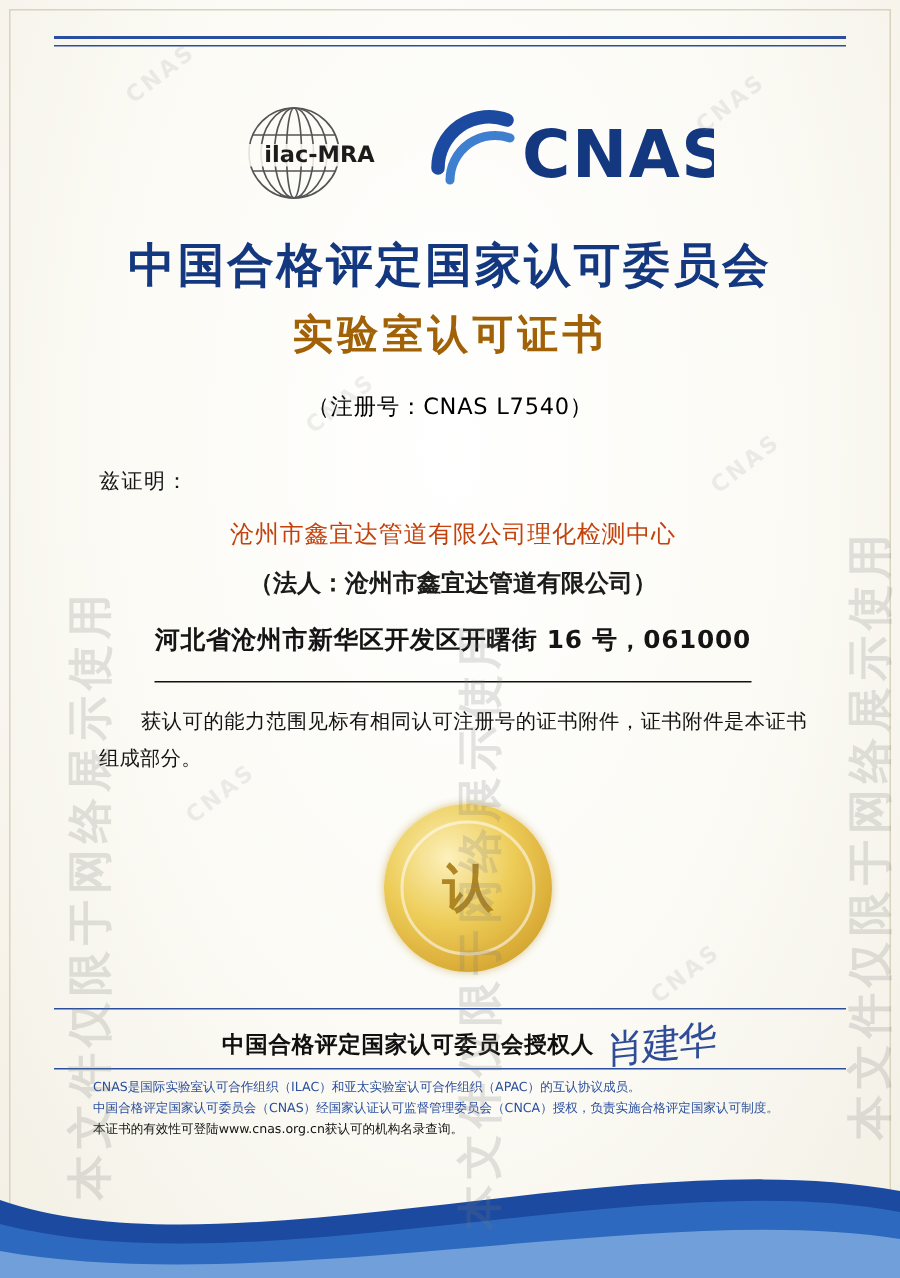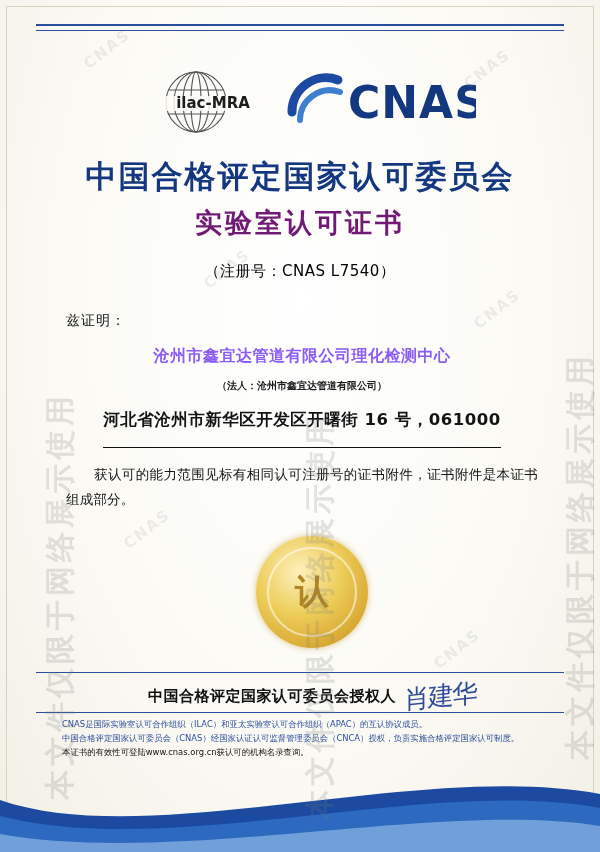--- a/index.html
+++ b/index.html
@@ -89,21 +89,21 @@
   .title-sub {
     position: absolute;
     top: 205px;
     left: 0;
     right: 0;
     text-align: center;
     font-family: "DejaVu Sans", sans-serif;
     font-size: 27px;
     font-weight: bold;
     letter-spacing: 3px;
-    color: #701a75;
+    color: #a16207;
   }
   .reg-no {
     position: absolute;
     top: 262px;
     left: 0;
     right: 0;
     text-align: center;
     font-family: "DejaVu Sans", sans-serif;
     font-size: 15px;
     color: #000000;
@@ -120,28 +120,28 @@
     font-family: "DejaVu Sans", sans-serif;
   }
   .hereby {
     font-size: 14px;
     letter-spacing: 1px;
   }
   .org-name {
     margin-top: 16px;
     text-align: center;
     font-size: 16px;
-    font-weight: bold;
+    font-weight: normal;
     letter-spacing: 0.5px;
-    color: #8b5cf6;
+    color: #c2410c;
   }
   .legal-rep {
     margin-top: 12px;
     text-align: center;
-    font-size: 10px;
+    font-size: 16px;
     font-weight: bold;
     color: #1b1b1b;
   }
   .address {
     margin-top: 16px;
     text-align: center;
     font-size: 16.5px;
     font-weight: bold;
     letter-spacing: 0.5px;
     border-bottom: 1.5px solid #111;

